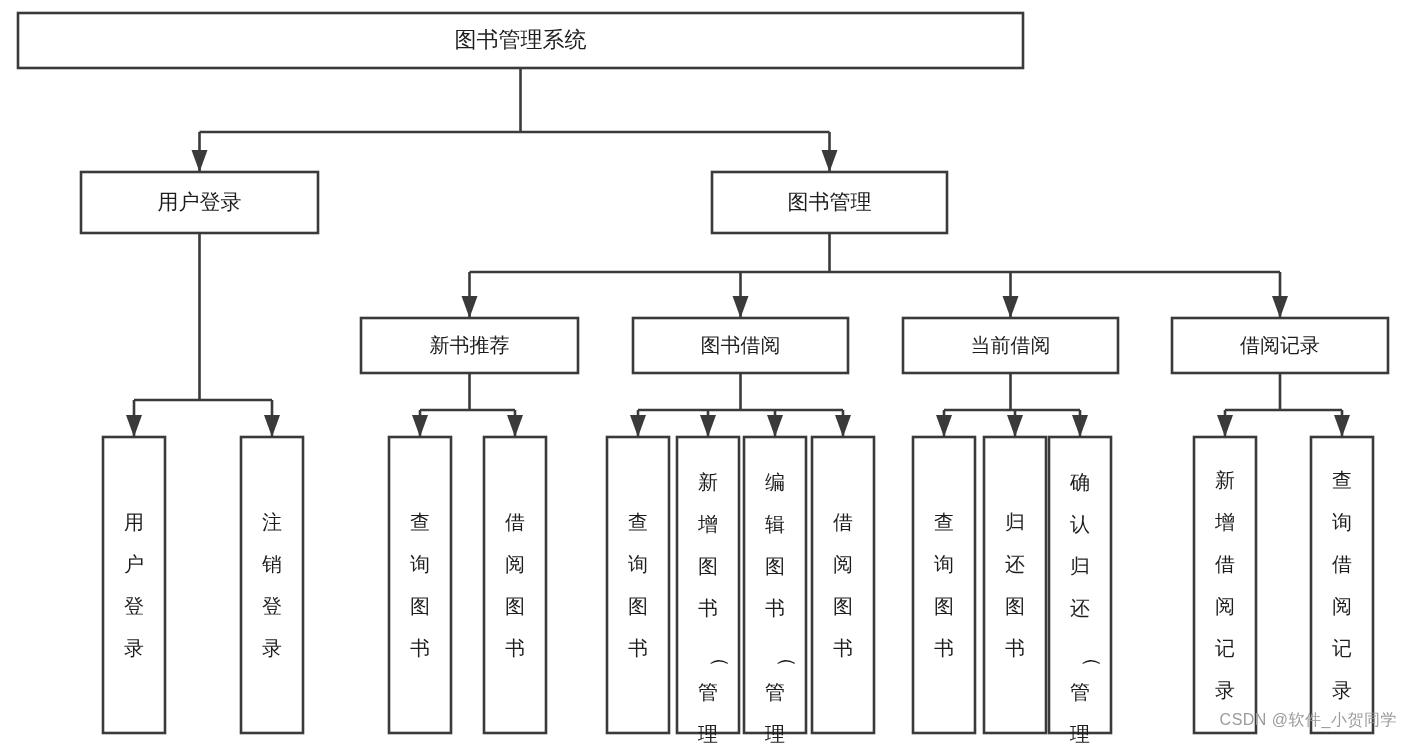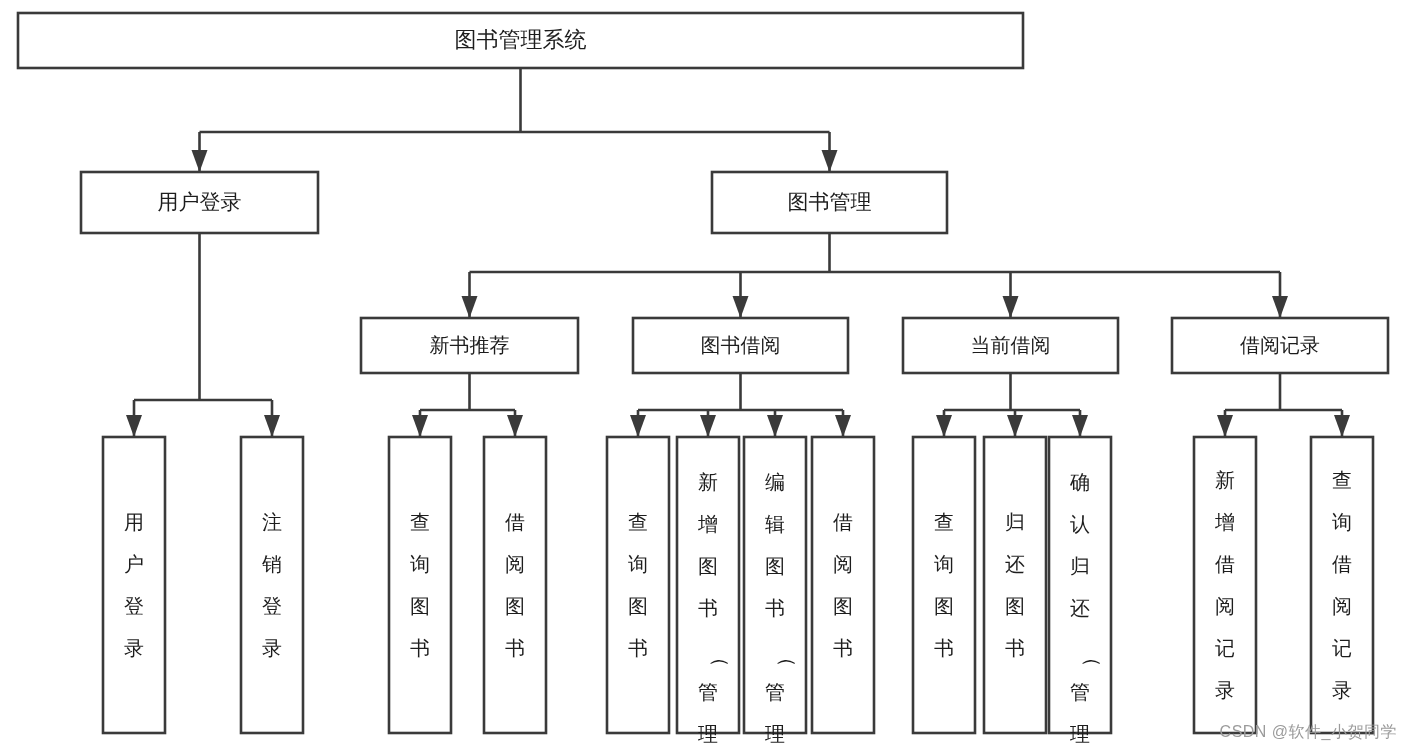--- a/index.html
+++ b/index.html
@@ -50,21 +50,21 @@
     stroke-width: 2.6;
     fill: none;
   }
   .arrow-head {
     fill: #3a3a3a;
     stroke: none;
   }
   .watermark {
     position: absolute;
     right: 8px;
-    bottom: 4px;
+    bottom: 16px;
     font-family: "Liberation Sans", "DejaVu Sans", sans-serif;
     font-size: 16px;
     color: #9b9b9b;
     white-space: nowrap;
     letter-spacing: 0.5px;
     margin-top: 37px;
   }
 </style>
 </head>
 <body>

